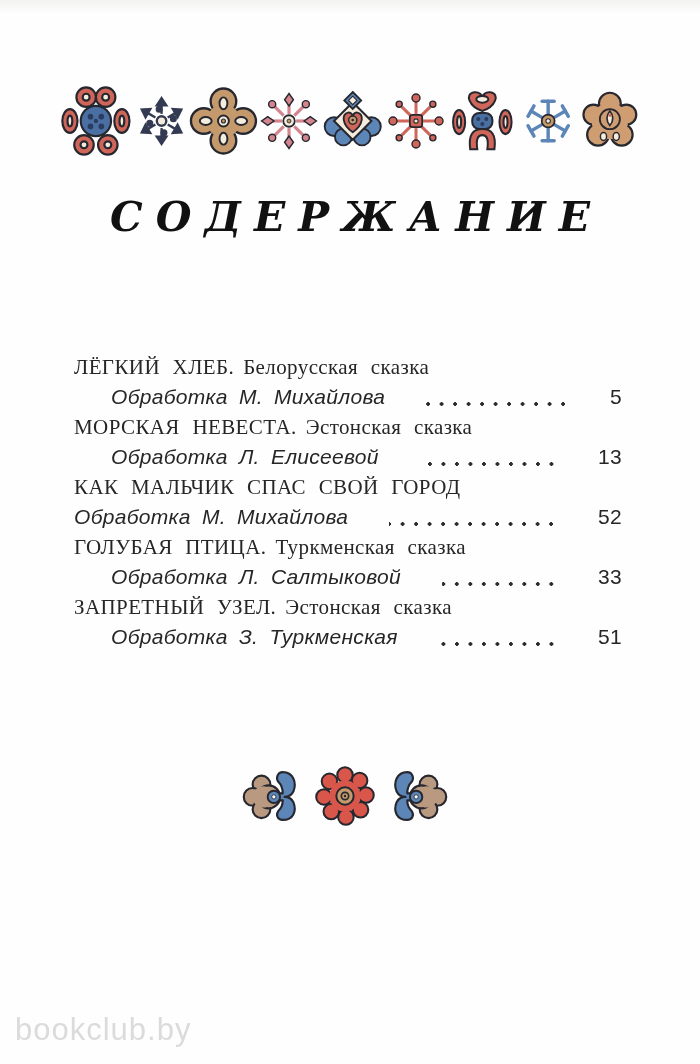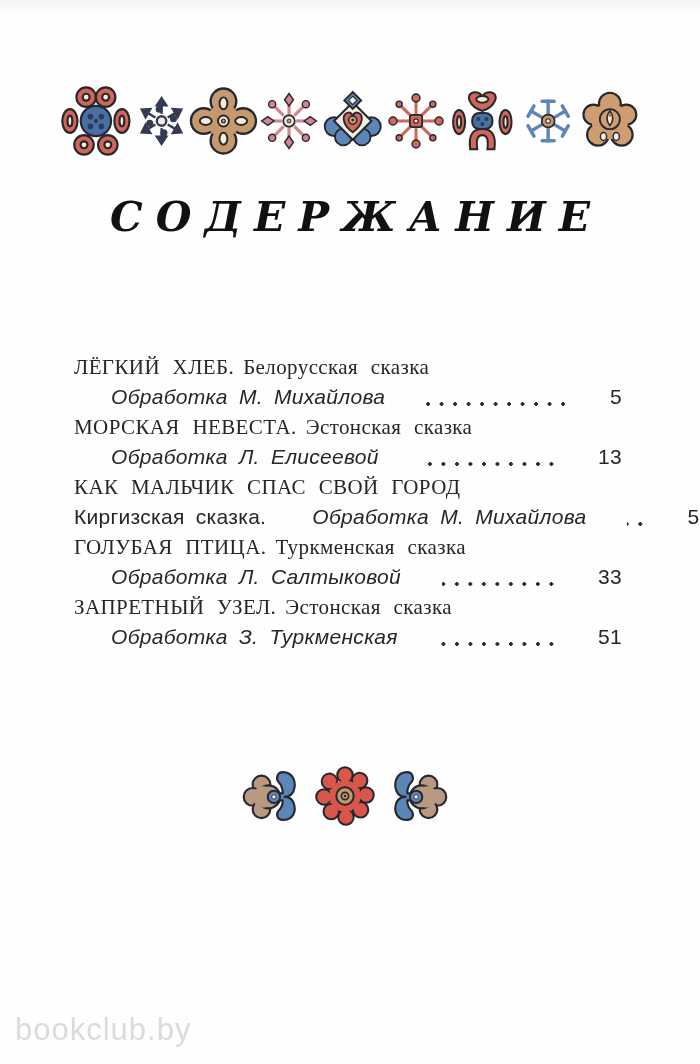--- a/index.html
+++ b/index.html
@@ -303,21 +303,20 @@
       <span class="toc-prefix"></span>
       <span class="toc-credit">Обработка Л. Елисеевой</span>
       <span class="dots"></span>
       <span class="toc-page">13</span>
     </div>
   </div>
 
   <div class="toc-entry">
     <div class="toc-line1"><span class="toc-title">КАК МАЛЬЧИК СПАС СВОЙ ГОРОД</span><span class="toc-sub"></span></div>
     <div class="toc-line2">
-      <span class="toc-prefix">Киргизская сказка.</span>
       <span class="toc-credit">Обработка М. Михайлова</span>
       <span class="dots"></span>
       <span class="toc-page">52</span>
     </div>
   </div>
 
   <div class="toc-entry">
     <div class="toc-line1"><span class="toc-title">ГОЛУБАЯ ПТИЦА.</span><span class="toc-sub">Туркменская сказка</span></div>
     <div class="toc-line2">
       <span class="toc-prefix"></span>

